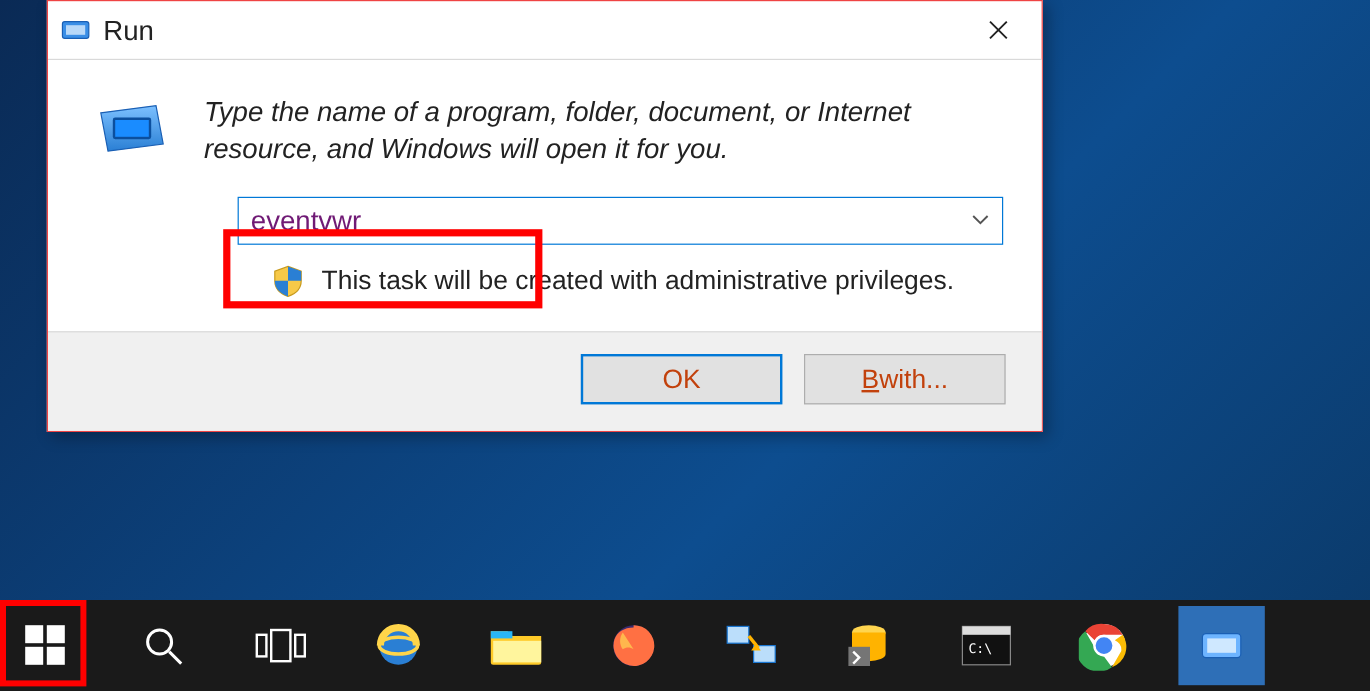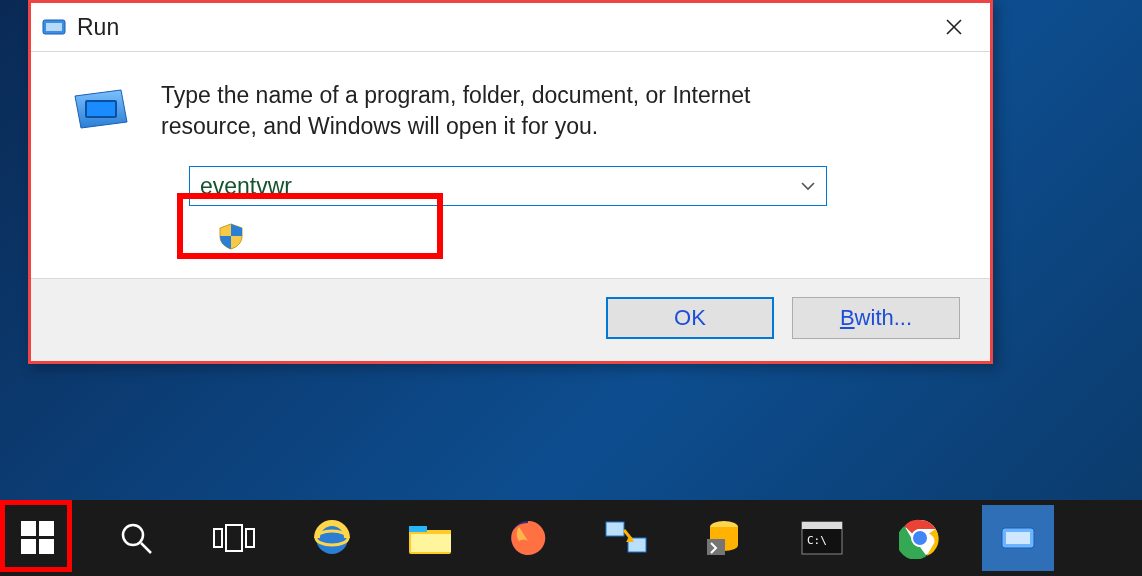--- a/index.html
+++ b/index.html
@@ -11,24 +11,24 @@
     position: relative;
     overflow: hidden;
   }
   .desktop {
     position: absolute; inset: 0;
     background: linear-gradient(135deg, #0a2a55 0%, #0d4d8f 60%, #0b3968 100%);
   }
   
   .run-dialog {
     position: absolute;
-    left: 28px; top: 0px;
-    width: 965px;
+    left: 39px; top: 0px;
+    width: 830px;
     background: #fff;
-    border: 3px solid #ef4444;
+    border: 1px solid #ef4444;
     box-shadow: 4px 4px 12px rgba(0,0,0,.3);
   }
   .titlebar {
     display: flex; align-items: center;
     height: 48px;
     padding: 0 6px 0 10px;
   }
   .titlebar-icon {
     width: 26px; height: 22px;
     margin-right: 10px;
@@ -43,21 +43,21 @@
     width: 60px; height: 44px;
     display:flex;align-items:center;justify-content:center;
     font-size: 24px;
     color:#222;
   }
   .hr { height:1px;background:#d9d9d9; }
   .body {
     padding: 28px 30px 28px 30px;
     background:#fff;
   }
-  .row1 { display:flex; gap: 24px; align-items:flex-start; }
+  .row1 { display:flex; gap: 24px; align-items:flex-start;font-style:italic; }
   .big-icon {
     width: 72px; height: 60px;
     display:flex;align-items:center;justify-content:center;
     margin-left: 4px;
   }
   .instr {
     font-size: 23px;
     color:#222;
     line-height: 1.35;
     max-width: 640px;
@@ -72,21 +72,21 @@
     border: 1px solid #0078d7;
     display:flex; align-items:center;
     padding: 0 36px 0 10px;
     position: relative;
   }
   .combo input {
     border:none; outline:none;
     font-size: 23px;
     width: 100%;
     background: transparent;
-    color:#14532d;
+    color:#701a75;
   }
   .combo .chev {
     position:absolute; right:10px; top:50%; transform:translateY(-50%);
     color:#555;
   }
   .highlight-box {
     position:absolute;
     border: 6px solid #f00;
     pointer-events:none;
   }
@@ -105,21 +105,21 @@
     border-top:1px solid #d9d9d9;
     padding: 18px 30px 22px;
     display:flex; justify-content:flex-end; gap: 18px;
   }
   .btn {
     min-width: 168px; height: 42px;
     font-size: 22px;
     background:#e1e1e1;
     border:1px solid #adadad;
     display:flex;align-items:center;justify-content:center;
-    color:#1d4ed8;
+    color:#c2410c;
   }
   .btn.default {
     border:2px solid #0078d7;
   }
   .ul { text-decoration: underline; }
   
   .taskbar {
     position:absolute; left:0; right:0; bottom:0;
     height: 76px;
     background: #1a1a1a;
@@ -191,20 +191,21 @@
       </div>
     </div>
     <div class="admin-row">
       <span class="shield">
         <svg viewBox="0 0 28 28" width="28" height="28">
           <path d="M14 2 L25 6 V14 C25 21 20 25 14 27 C8 25 3 21 3 14 V6 Z" fill="#f7c948" stroke="#c89b1d"></path>
           <path d="M14 2 L25 6 V14 L14 14 Z" fill="#2a7fd4"></path>
           <path d="M14 14 L14 27 C8 25 3 21 3 14 Z" fill="#2a7fd4"></path>
         </svg>
       </span>
+      <span class="admin-text">This task will be created with administrative privileges.</span>
     </div>
   </div>
   <div class="footer">
     <button class="btn default">OK</button>
     <button class="btn">
         <span class="ul">B</span>
         <span>with...</span>
       </button>
   </div>
   <div class="highlight-box hl-input"></div>

